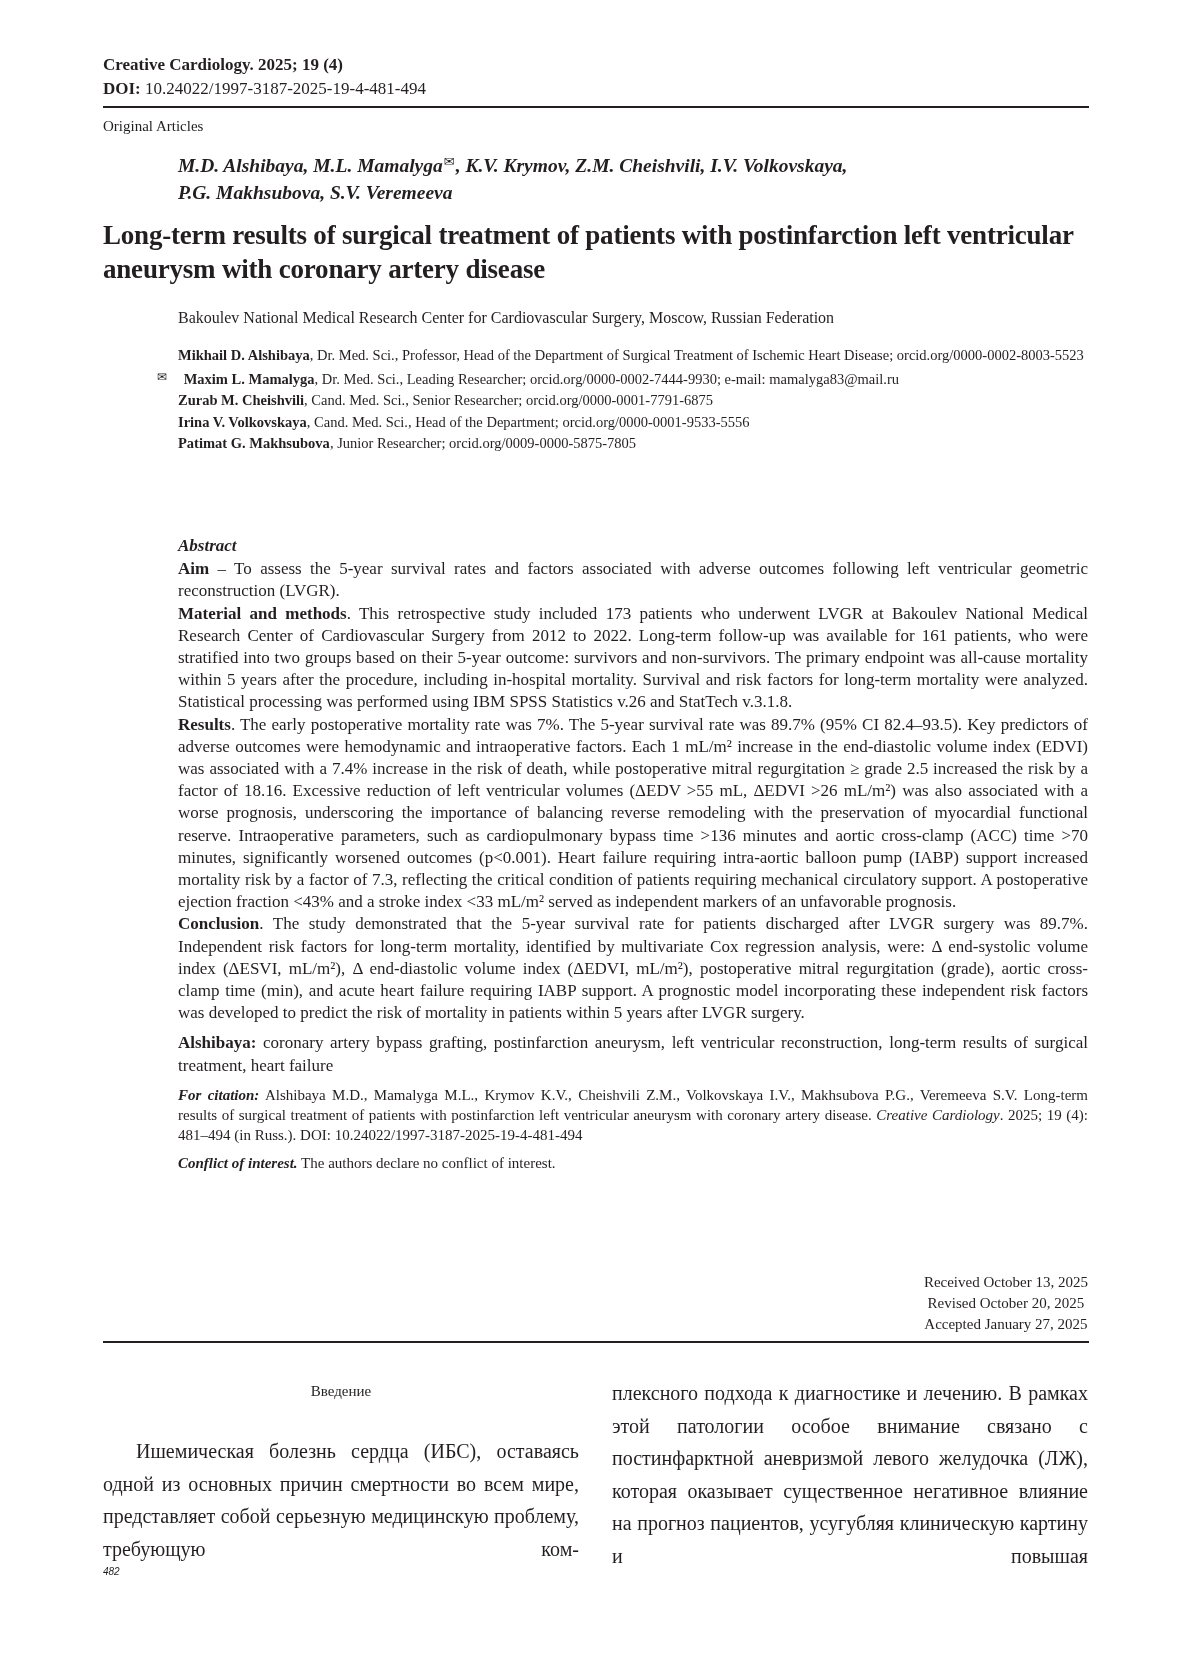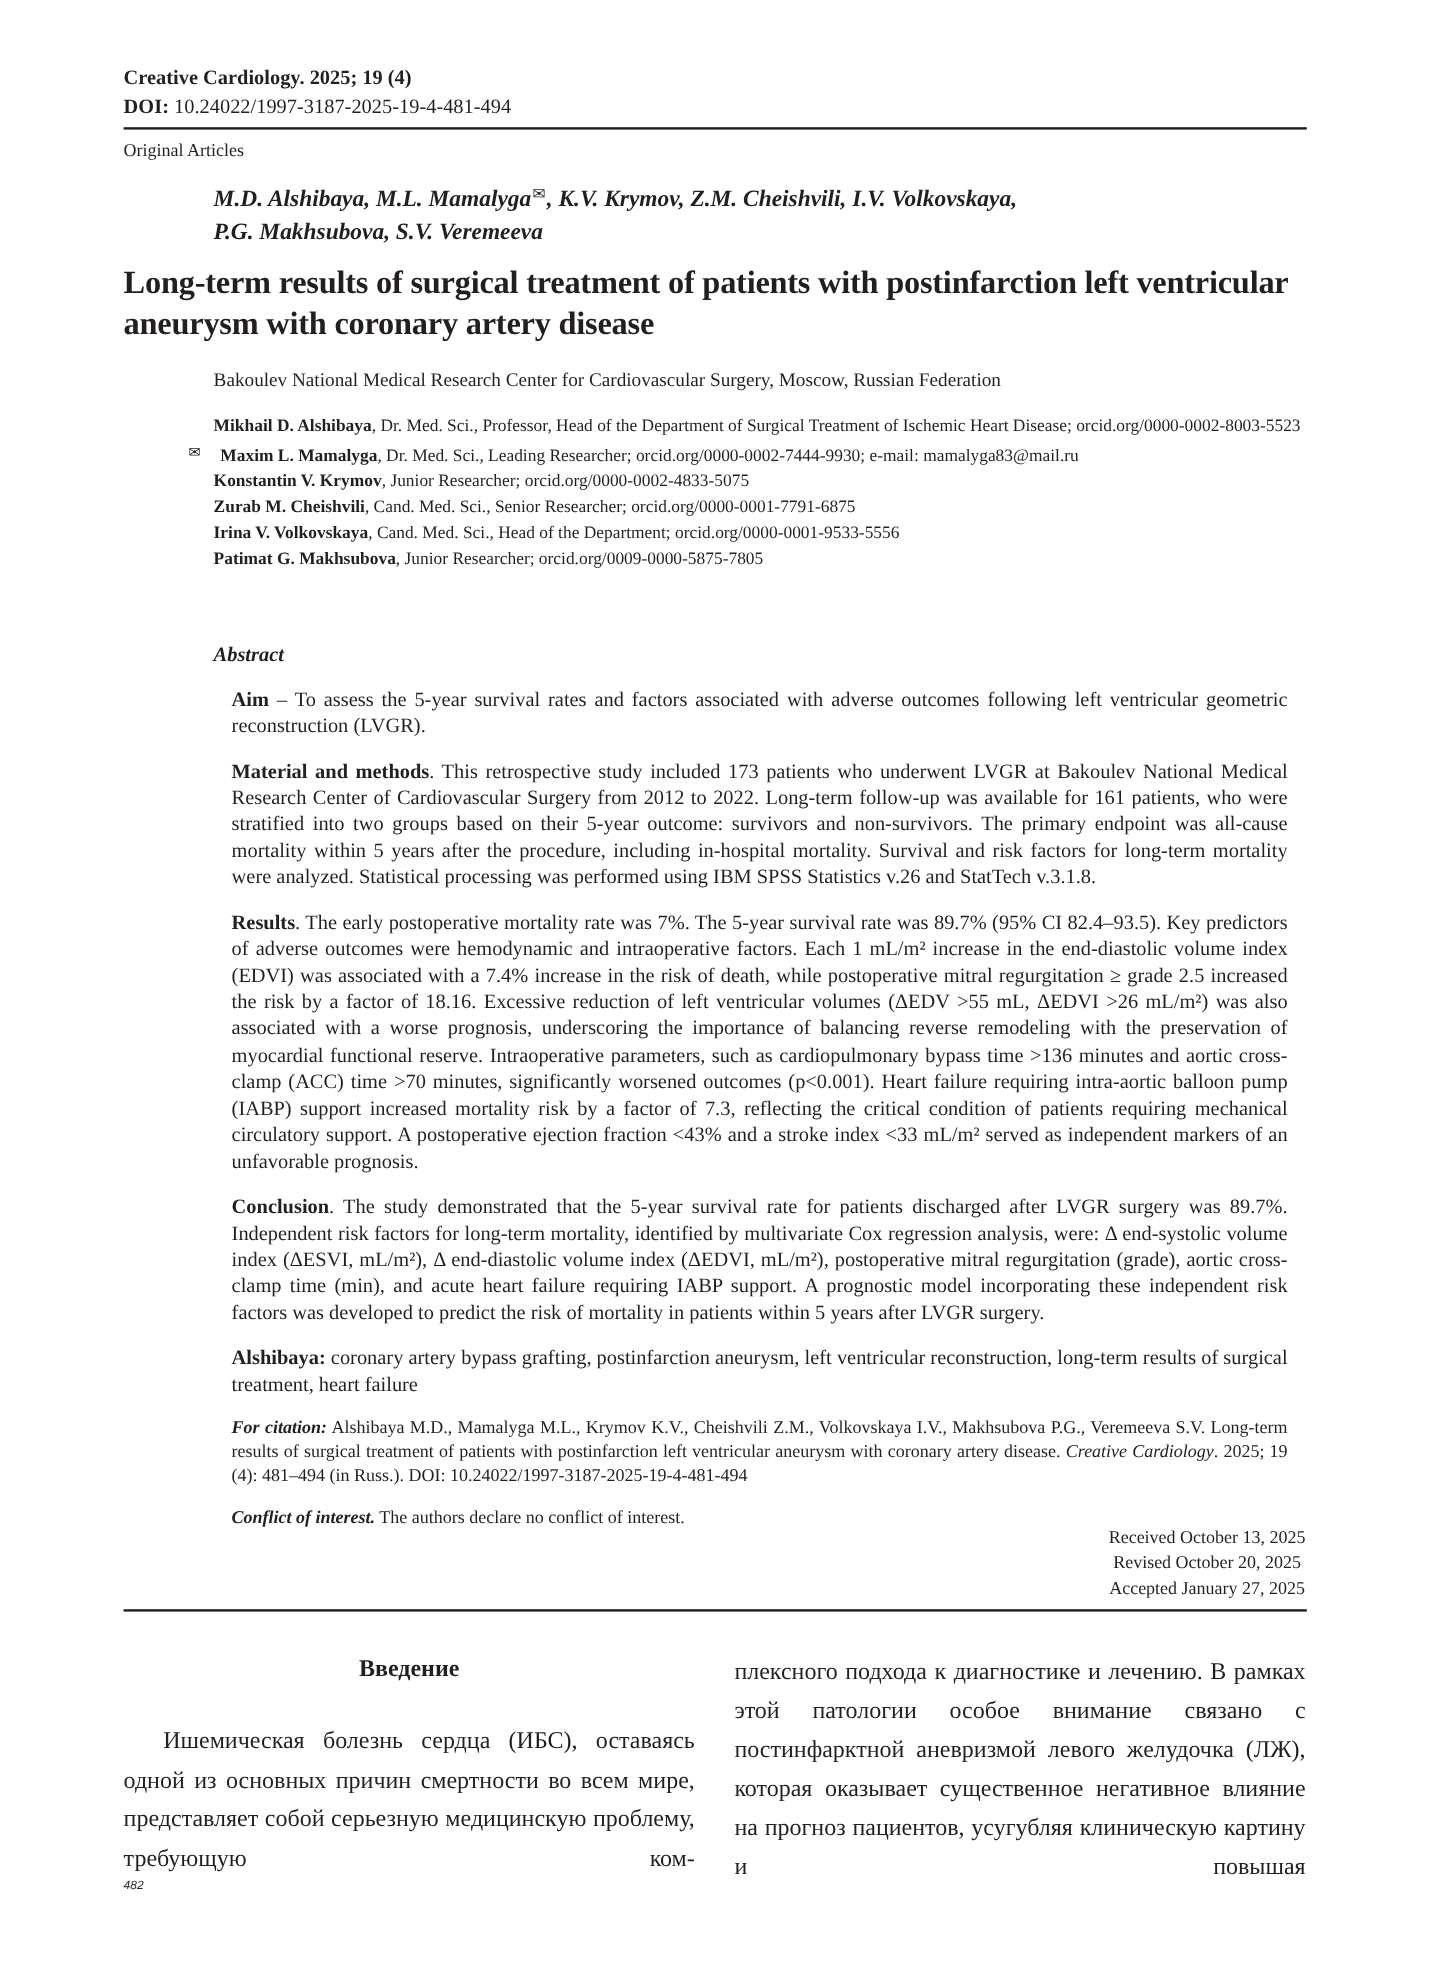--- a/index.html
+++ b/index.html
@@ -20,33 +20,33 @@
 
   .affil { position: absolute; left: 178px; top: 308px; font-size: 16px; line-height: 20px; }
 
   .bios { position: absolute; left: 178px; top: 345px; width: 910px; font-size: 14.5px; line-height: 21.5px; }
   .bio { padding-left: 22px; text-indent: -22px; }
   .bio b { font-weight: bold; }
   .bio .mail-icon { vertical-align: 3px; font-size: 12px; }
 
   .abstract { position: absolute; left: 178px; top: 535px; width: 910px; font-size: 17px; line-height: 22.2px; }
   .abstract-heading { font-style: italic; font-weight: bold; margin-bottom: 1px; }
-  .abstract p { margin: 15px; text-align: justify; }
+  .abstract p { margin: 0; text-align: justify; }
   .abstract p b { font-weight: bold; }
   .keywords { margin-top: 8px !important; }
   .citation { margin-top: 8px !important; font-size: 15px; line-height: 20px; }
   .citation i.lbl { font-weight: bold; }
   .conflict { margin-top: 8px !important; font-size: 15px; line-height: 20px; }
   .conflict i { font-weight: bold; }
 
   .dates { position: absolute; right: 112px; top: 1272px; text-align: center; font-size: 15px; line-height: 21px; }
   .rule-mid { position: absolute; left: 103px; top: 1341px; width: 986px; height: 2px; background: #231f20; }
 
   .col-left { position: absolute; left: 103px; top: 1378px; width: 476px; }
-  .intro-heading { text-align: center; font-size: 20px; font-weight: bold; line-height: 26px; margin-bottom: 31px; }
+  .intro-heading { text-align: center; font-size: 15px; font-weight: normal; line-height: 26px; margin-bottom: 31px; }
   .body-text { font-size: 20px; line-height: 32.5px; text-align: justify; text-align-last: justify; }
   .indent { text-indent: 33px; }
   .col-right { position: absolute; left: 612px; top: 1377px; width: 476px; }
 
   .page-number { position: absolute; left: 103px; top: 1566px; font-family: "Liberation Sans", "DejaVu Sans", sans-serif; font-style: italic; font-size: 10px; color: #231f20; }
 </style>
 </head>
 <body>
 
 <div class="page">
@@ -61,21 +61,20 @@
     <span>P.G. Makhsubova, S.V. Veremeeva</span>
   </div>
 
   <div class="title">Long-term results of surgical treatment of patients with postinfarction left ventricular aneurysm with coronary artery disease</div>
 
   <div class="affil">Bakoulev National Medical Research Center for Cardiovascular Surgery, Moscow, Russian Federation</div>
 
   <div class="bios">
     <div class="bio"><b>Mikhail D. Alshibaya</b><span>, Dr. Med. Sci., Professor, Head of the Department of Surgical Treatment of Ischemic Heart Disease; orcid.org/0000-0002-8003-5523</span></div>
     <div class="bio"><span class="mail-icon">✉</span> <b>Maxim L. Mamalyga</b><span>, Dr. Med. Sci., Leading Researcher; orcid.org/0000-0002-7444-9930; e-mail: mamalyga83@mail.ru</span></div>
-    <div class="bio"><b>Konstantin V. Krymov</b><span>, Junior Researcher; orcid.org/0000-0002-4833-5075</span></div>
     <div class="bio"><b>Zurab M. Cheishvili</b><span>, Cand. Med. Sci., Senior Researcher; orcid.org/0000-0001-7791-6875</span></div>
     <div class="bio"><b>Irina V. Volkovskaya</b><span>, Cand. Med. Sci., Head of the Department; orcid.org/0000-0001-9533-5556</span></div>
     <div class="bio"><b>Patimat G. Makhsubova</b><span>, Junior Researcher; orcid.org/0009-0000-5875-7805</span></div>
   </div>
 
   <div class="abstract">
     <div class="abstract-heading">Abstract</div>
     <p><b>Aim</b><span> – To assess the 5-year survival rates and factors associated with adverse outcomes following left ventricular geometric reconstruction (LVGR).</span></p>
     <p><b>Material and methods</b><span>. This retrospective study included 173 patients who underwent LVGR at Bakoulev National Medical Research Center of Cardiovascular Surgery from 2012 to 2022. Long-term follow-up was available for 161 patients, who were stratified into two groups based on their 5-year outcome: survivors and non-survivors. The primary endpoint was all-cause mortality within 5 years after the procedure, including in-hospital mortality. Survival and risk factors for long-term mortality were analyzed. Statistical processing was performed using IBM SPSS Statistics v.26 and StatTech v.3.1.8.</span></p>
     <p><b>Results</b><span>. The early postoperative mortality rate was 7%. The 5-year survival rate was 89.7% (95% CI 82.4–93.5). Key predictors of adverse outcomes were hemodynamic and intraoperative factors. Each 1 mL/m² increase in the end-diastolic volume index (EDVI) was associated with a 7.4% increase in the risk of death, while postoperative mitral regurgitation ≥ grade 2.5 increased the risk by a factor of 18.16. Excessive reduction of left ventricular volumes (ΔEDV &gt;55 mL, ΔEDVI &gt;26 mL/m²) was also associated with a worse prognosis, underscoring the importance of balancing reverse remodeling with the preservation of myocardial functional reserve. Intraoperative parameters, such as cardiopulmonary bypass time &gt;136 minutes and aortic cross-clamp (ACC) time &gt;70 minutes, significantly worsened outcomes (p&lt;0.001). Heart failure requiring intra-aortic balloon pump (IABP) support increased mortality risk by a factor of 7.3, reflecting the critical condition of patients requiring mechanical circulatory support. A postoperative ejection fraction &lt;43% and a stroke index &lt;33 mL/m² served as independent markers of an unfavorable prognosis.</span></p>

